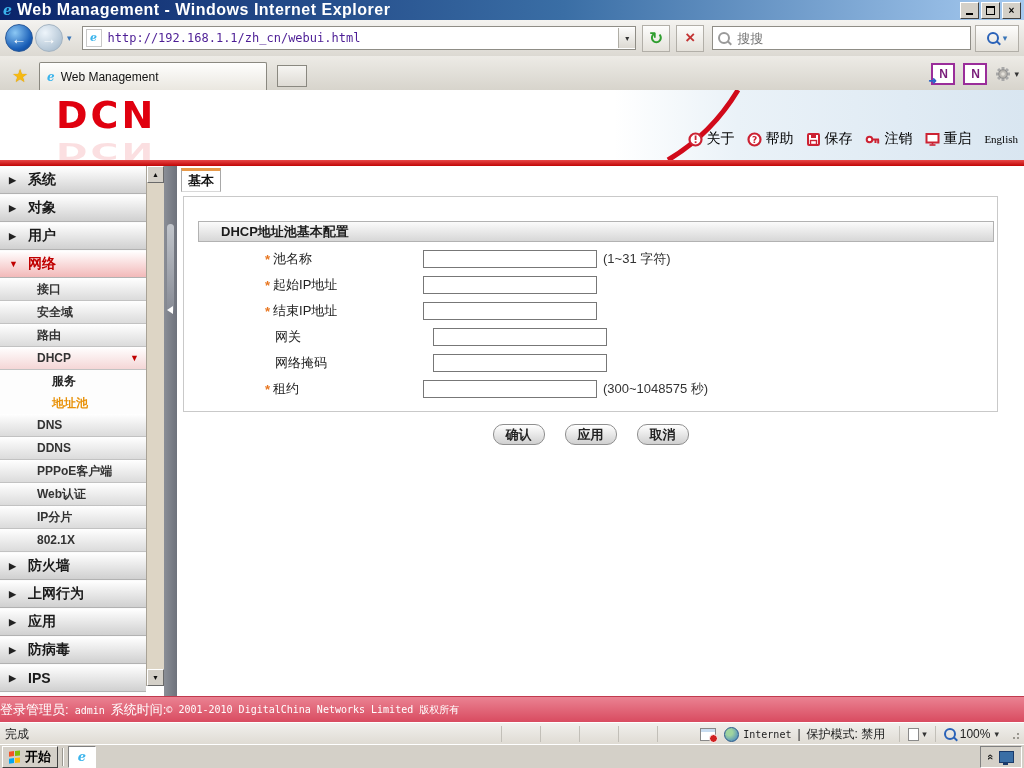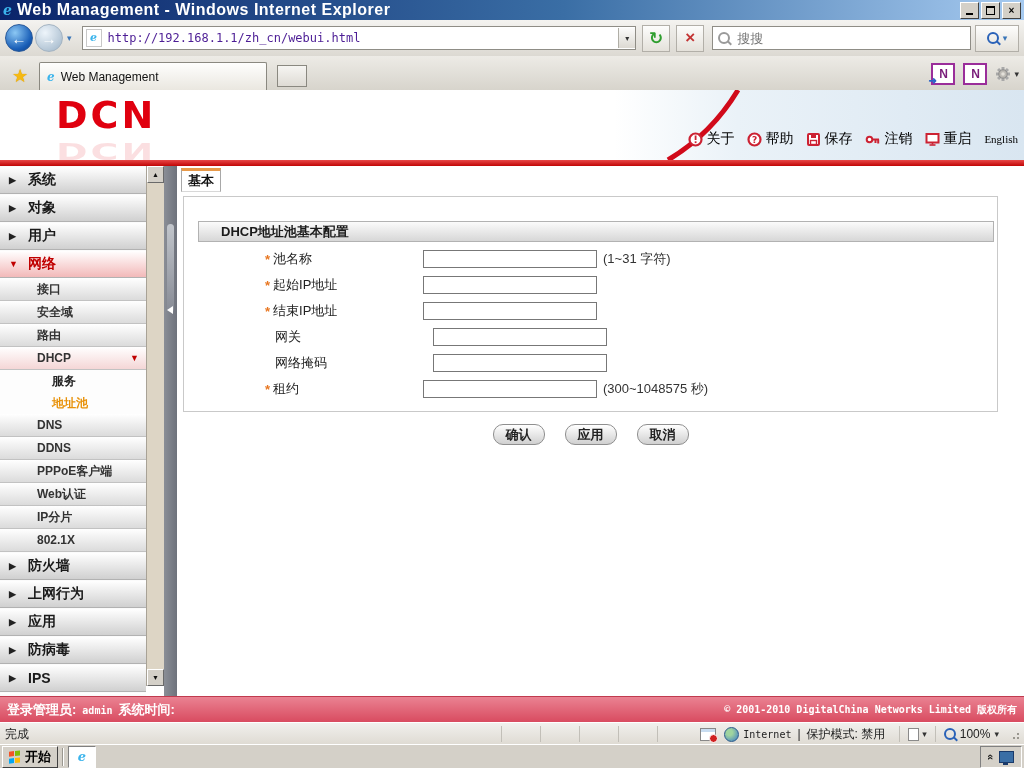--- a/index.html
+++ b/index.html
@@ -130,22 +130,22 @@
     font-family:"Liberation Sans",sans-serif;}
   .fhint{margin-left:6px;font-size:13px;color:#333;}
   .btn-row{display:flex;justify-content:center;gap:20px;margin-top:22px;}
   .fbtn{min-width:52px;height:21px;border:1px solid #8f8f8f;border-radius:10px;
     background:linear-gradient(#ffffff,#d0d0d0);font-size:13px;font-weight:bold;color:#222;
     padding:0 11px;cursor:pointer;}
 
   
   .red-status{position:absolute;top:696px;left:0;right:0;height:26px;
     background:linear-gradient(#ea8292,#d8495e);border-top:1px solid #c03a4e;
-    display:flex;align-items:center;justify-content:space-between;color:#fff;
-    font-size:13px;padding:0 7px;font-weight:bold;}
+    display:flex;align-items:center;color:#fff;
+    font-size:13px;padding:0 0;}
   .rs-left{display:flex;align-items:center;gap:6px;}
   .mono{font-family:"DejaVu Sans Mono",monospace;font-size:10px;}
 
   
   .ie-status{position:absolute;top:722px;left:0;right:0;height:22px;
     background:linear-gradient(#f1f0ed,#dedad2);border-top:1px solid #fff;border-bottom:2px solid #b8b5ae;
     display:flex;align-items:center;font-size:12px;color:#222;padding:0 5px;}
   .st-done{flex:1;}
   .st-cell{width:38px;height:16px;border-left:1px solid #c2bfb8;}
   .popup-ico{width:14px;height:11px;border:1px solid #888;background:#fff;position:relative;margin:0 4px;}

